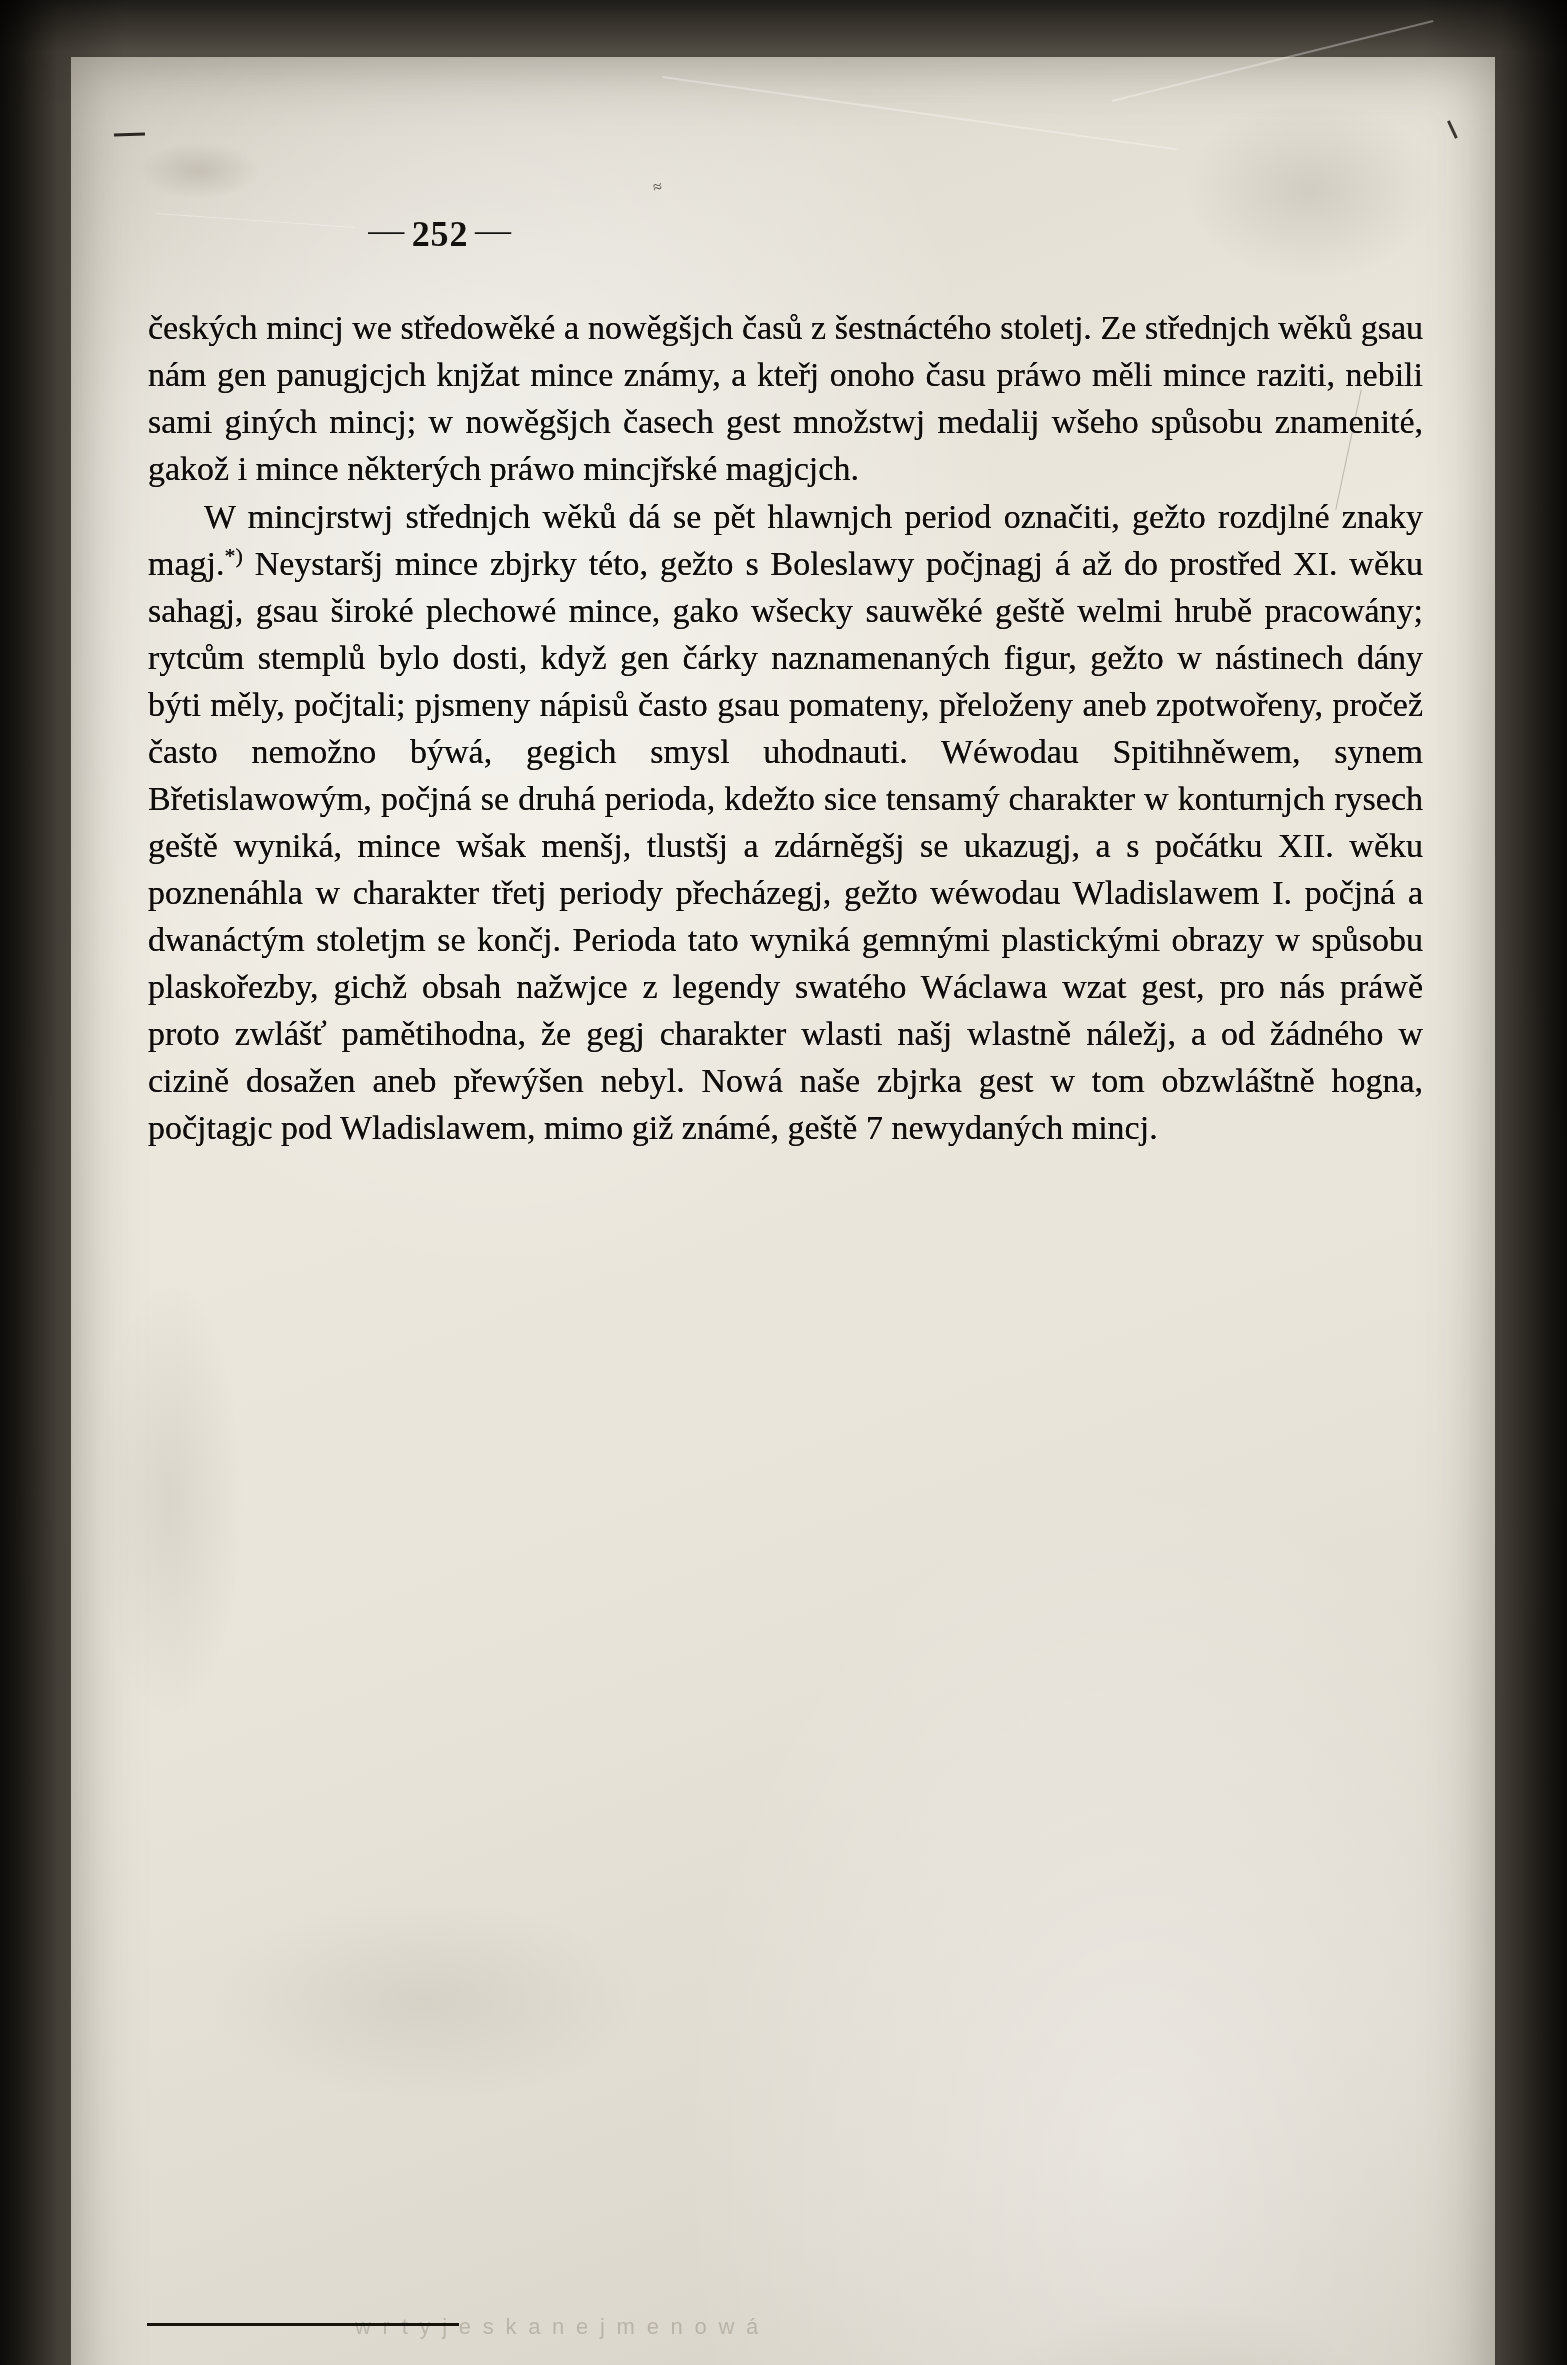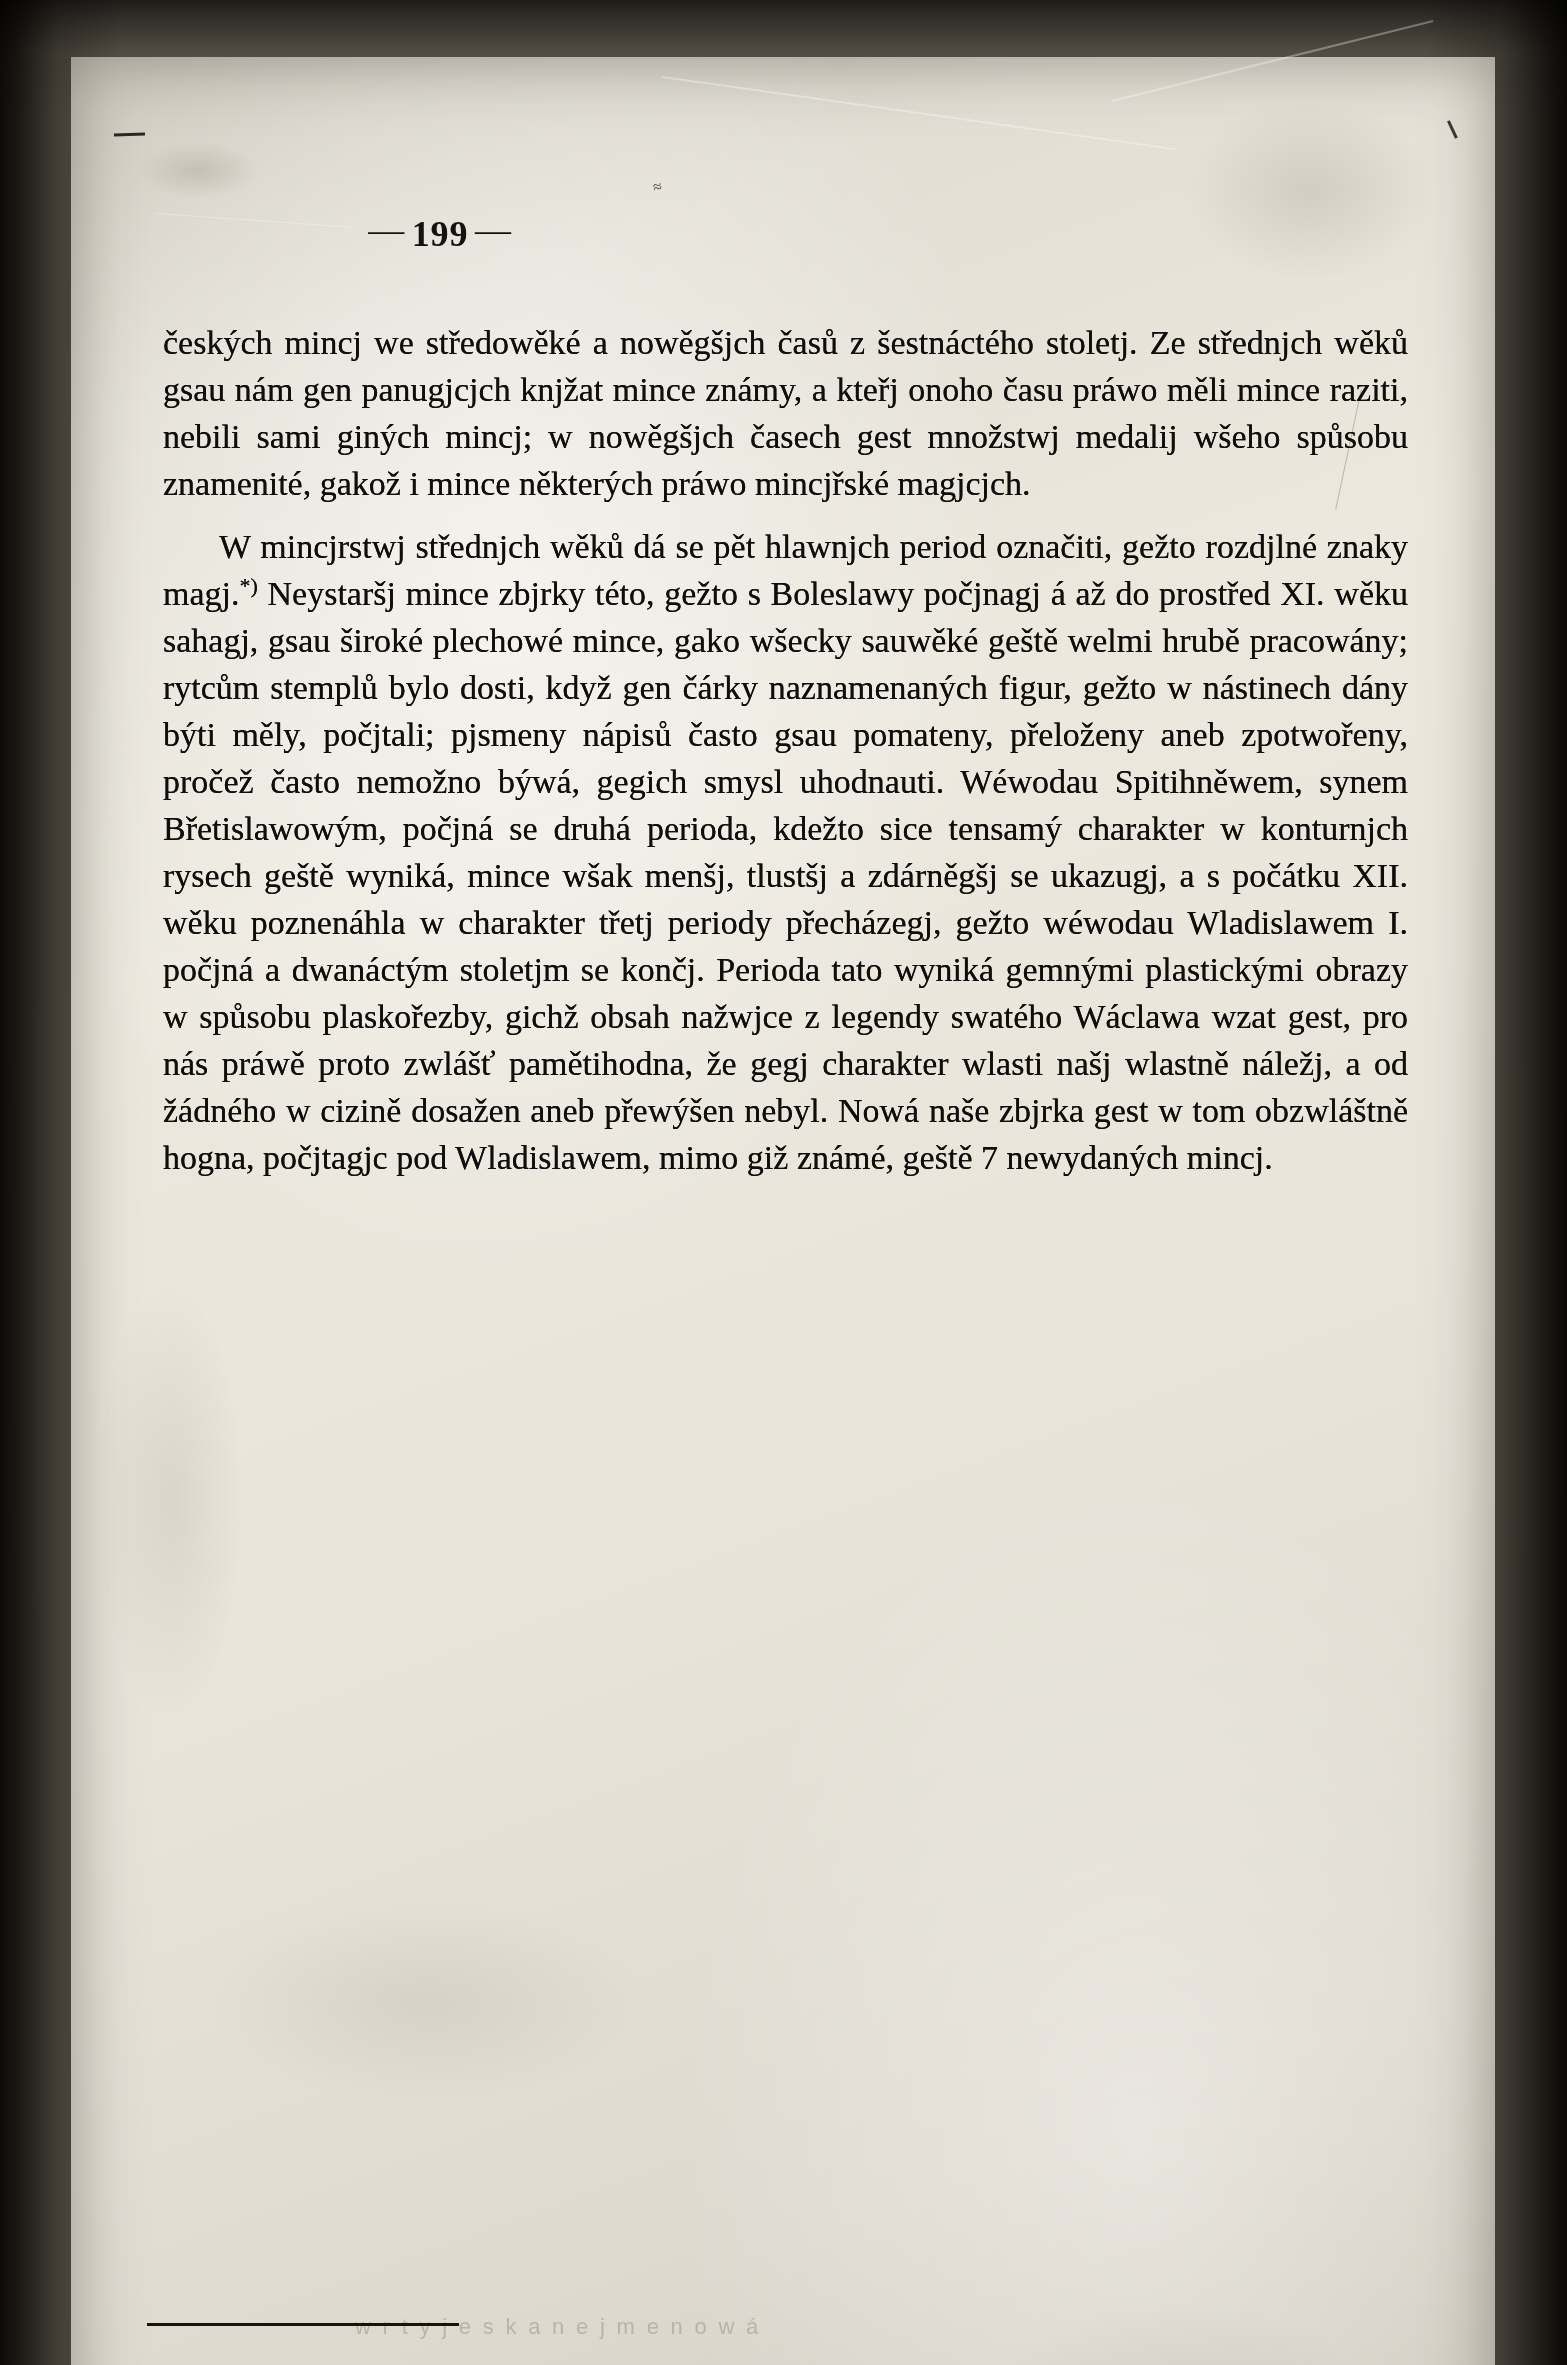--- a/index.html
+++ b/index.html
@@ -123,21 +123,21 @@
     font-size: 34px;
     line-height: 47px;
     color: #100e0c;
     text-align: justify;
     text-justify: inter-word;
     font-weight: 500;
     -webkit-font-smoothing: none;
     text-shadow: 0 0 0.6px rgba(10,8,6,0.9);
   }
   .body-text p {
-    margin: 16px;
+    margin: 1px;
   }
   .body-text p.indent {
     text-indent: 56px;
   }
   .body-text .sup {
     font-size: 22px;
     vertical-align: super;
     line-height: 0;
   }
 
@@ -190,21 +190,21 @@
     <div class="fiber f1"></div>
 
     <div class="content">
 
       <div class="edge-tick"></div>
       <div class="edge-tick2"></div>
 
       <div class="tiny-mark">≈</div>
 
       <div class="folio">
-        <span class="dash">—</span><span>199</span><span class="dash">—</span>
+        <span class="dash">—</span><span>252</span><span class="dash">—</span>
       </div>
 
       <div class="body-text">
         <p>českých mincj we středowěké a nowěgšjch časů z šestnáctého stoletj. Ze střednjch wěků gsau nám gen panugjcjch knjžat mince známy, a kteřj onoho času práwo měli mince raziti, nebili sami giných mincj; w nowěgšjch časech gest množstwj medalij wšeho spůsobu znamenité, gakož i mince některých práwo mincjřské magjcjch.</p>
         <p class="indent"><span>W mincjrstwj střednjch wěků dá se pět hlawnjch period označiti, gežto rozdjlné znaky magj.</span><span class="sup">*)</span><span> Neystaršj mince zbjrky této, gežto s Boleslawy počjnagj á až do prostřed XI. wěku sahagj, gsau široké plechowé mince, gako wšecky sauwěké geště welmi hrubě pracowány; rytcům stemplů bylo dosti, když gen čárky naznamenaných figur, gežto w nástinech dány býti měly, počjtali; pjsmeny nápisů často gsau pomateny, přeloženy aneb zpotwořeny, pročež často nemožno býwá, gegich smysl uhodnauti. Wéwodau Spitihněwem, synem Břetislawowým, počjná se druhá perioda, kdežto sice tensamý charakter w konturnjch rysech geště wyniká, mince wšak menšj, tlustšj a zdárněgšj se ukazugj, a s počátku XII. wěku poznenáhla w charakter třetj periody přecházegj, gežto wéwodau Wladislawem I. počjná a dwanáctým stoletjm se končj. Perioda tato wyniká gemnými plastickými obrazy w spůsobu plaskořezby, gichž obsah nažwjce z legendy swatého Wáclawa wzat gest, pro nás práwě proto zwlášť pamětihodna, že gegj charakter wlasti našj wlastně náležj, a od žádného w cizině dosažen aneb přewýšen nebyl. Nowá naše zbjrka gest w tom obzwláštně hogna, počjtagjc pod Wladislawem, mimo giž známé, geště 7 newydaných mincj.</span></p>
       </div>
 
       <div class="ghost-line">w  r  t  y  j  e    s   k   a   n   e  j     m   e  n  o   w  á</div>
       <div class="footnote-rule"></div>
 

